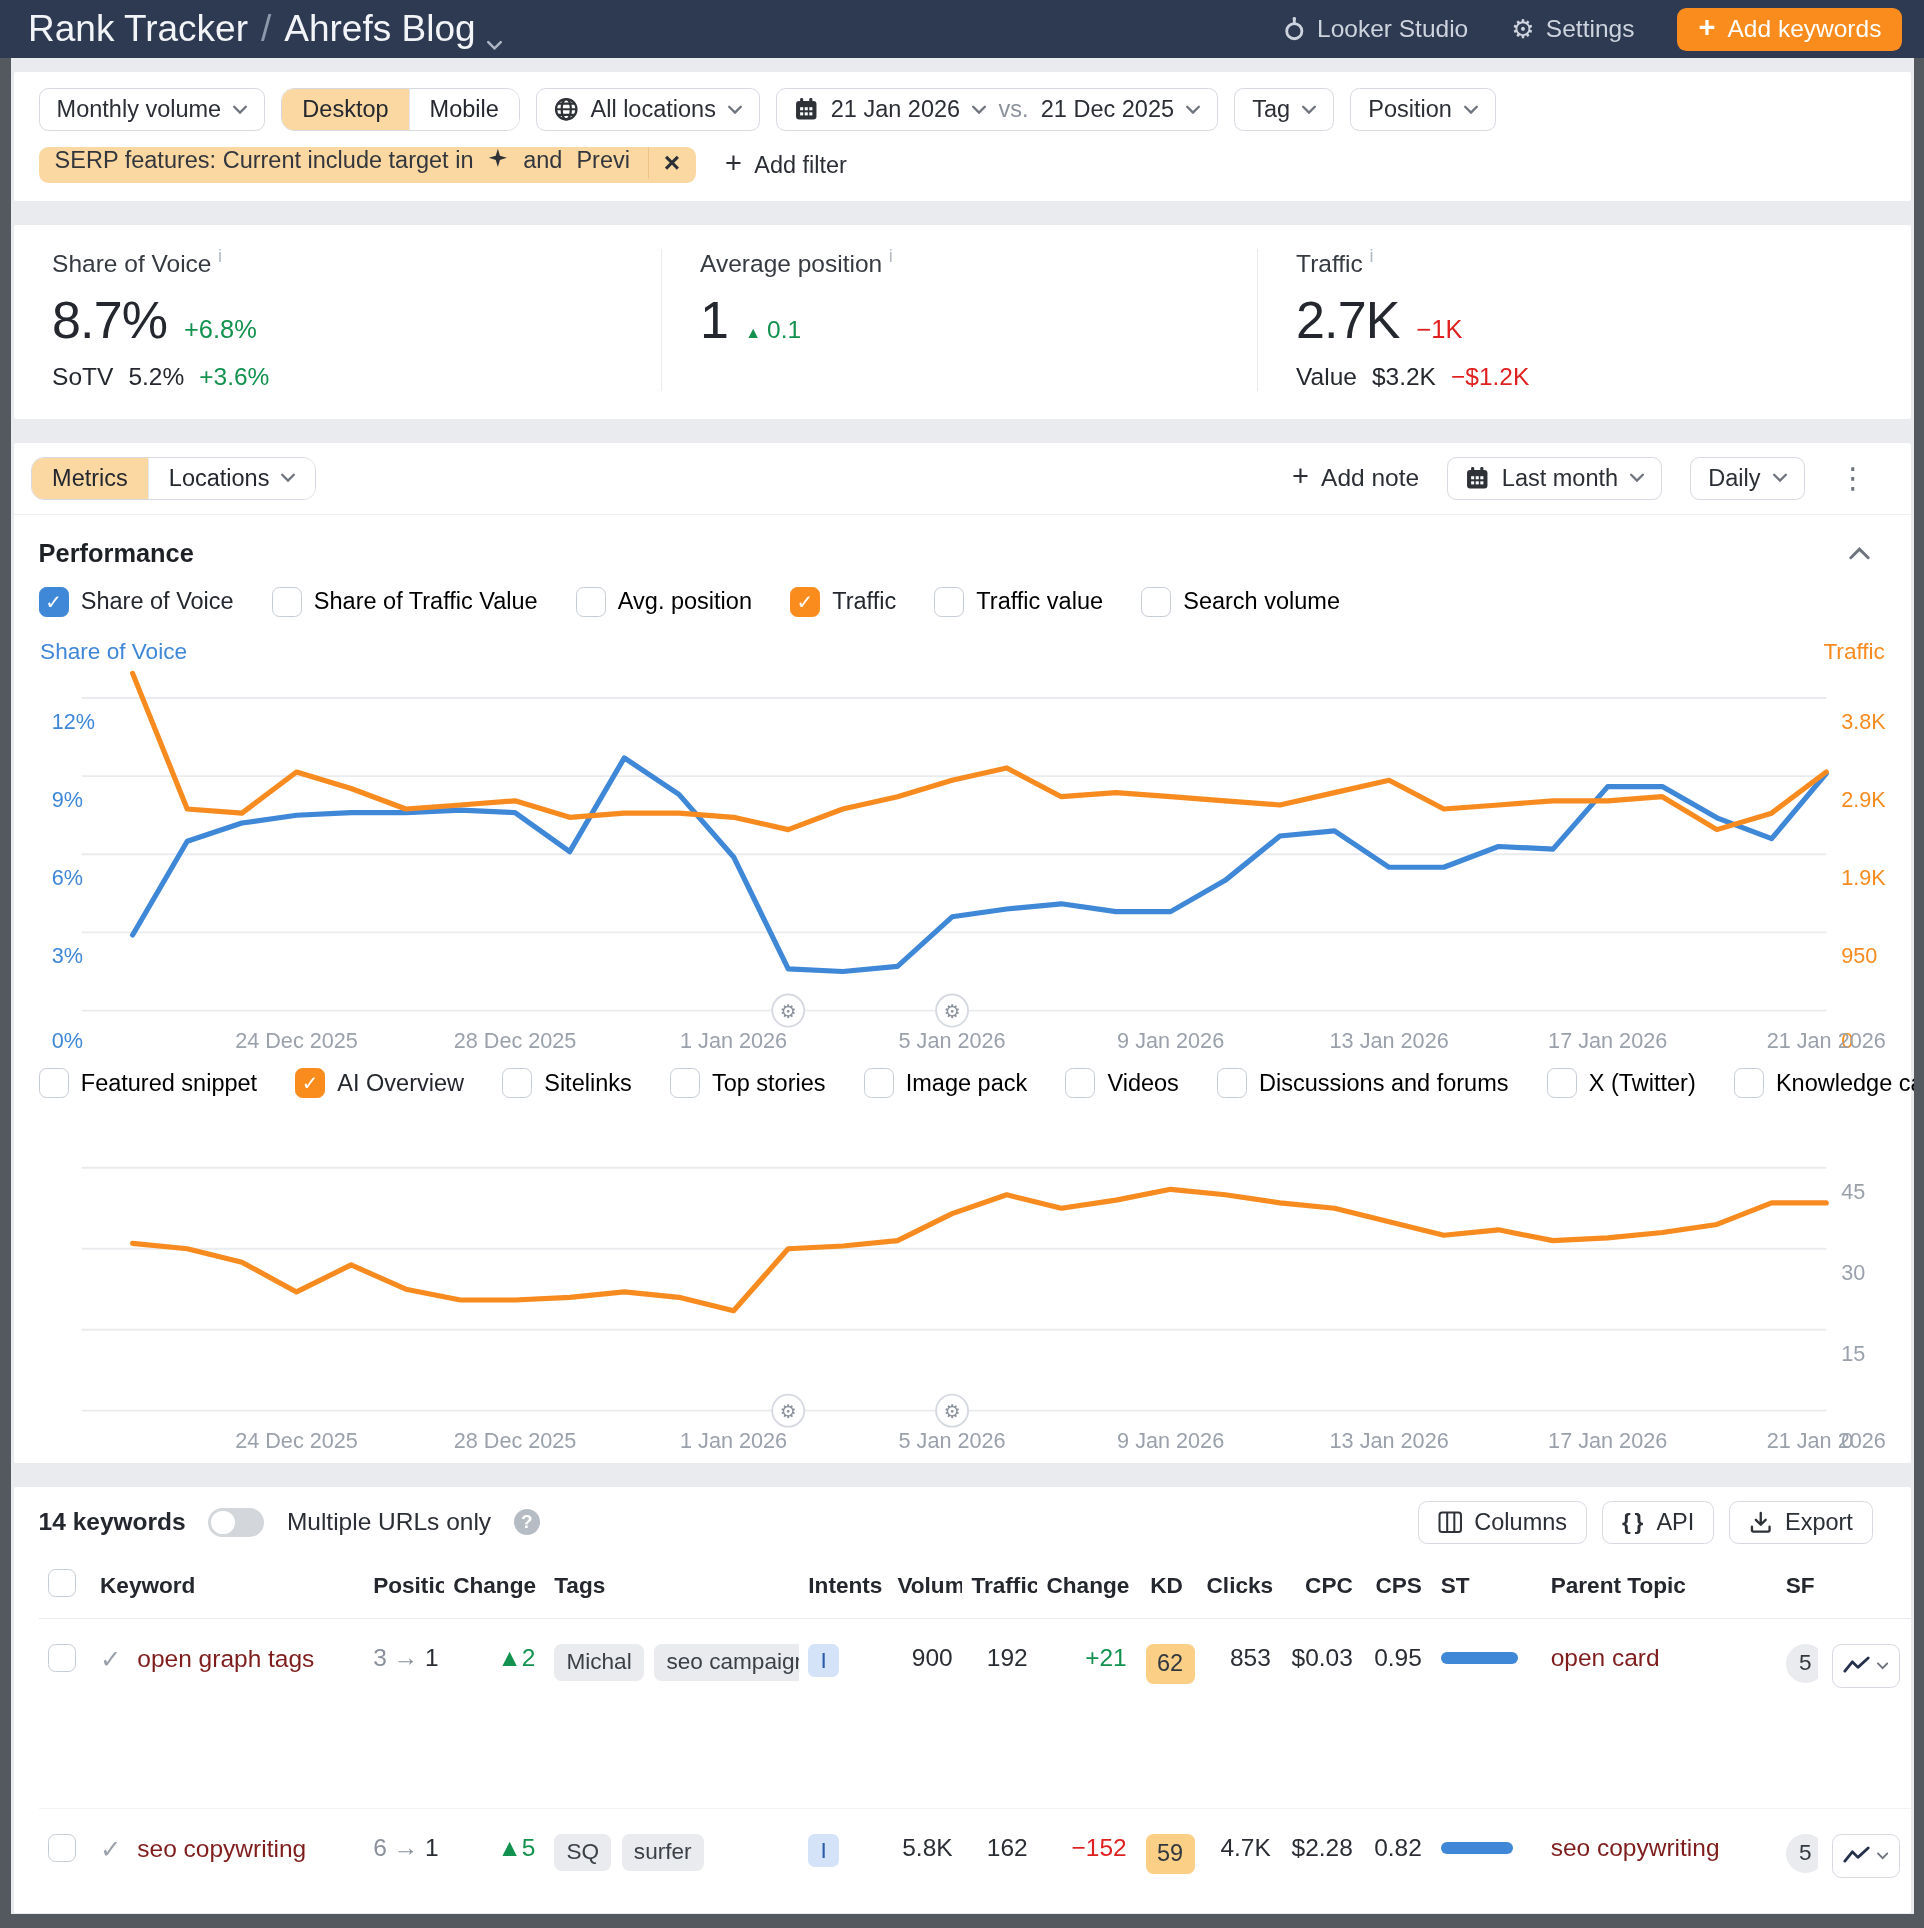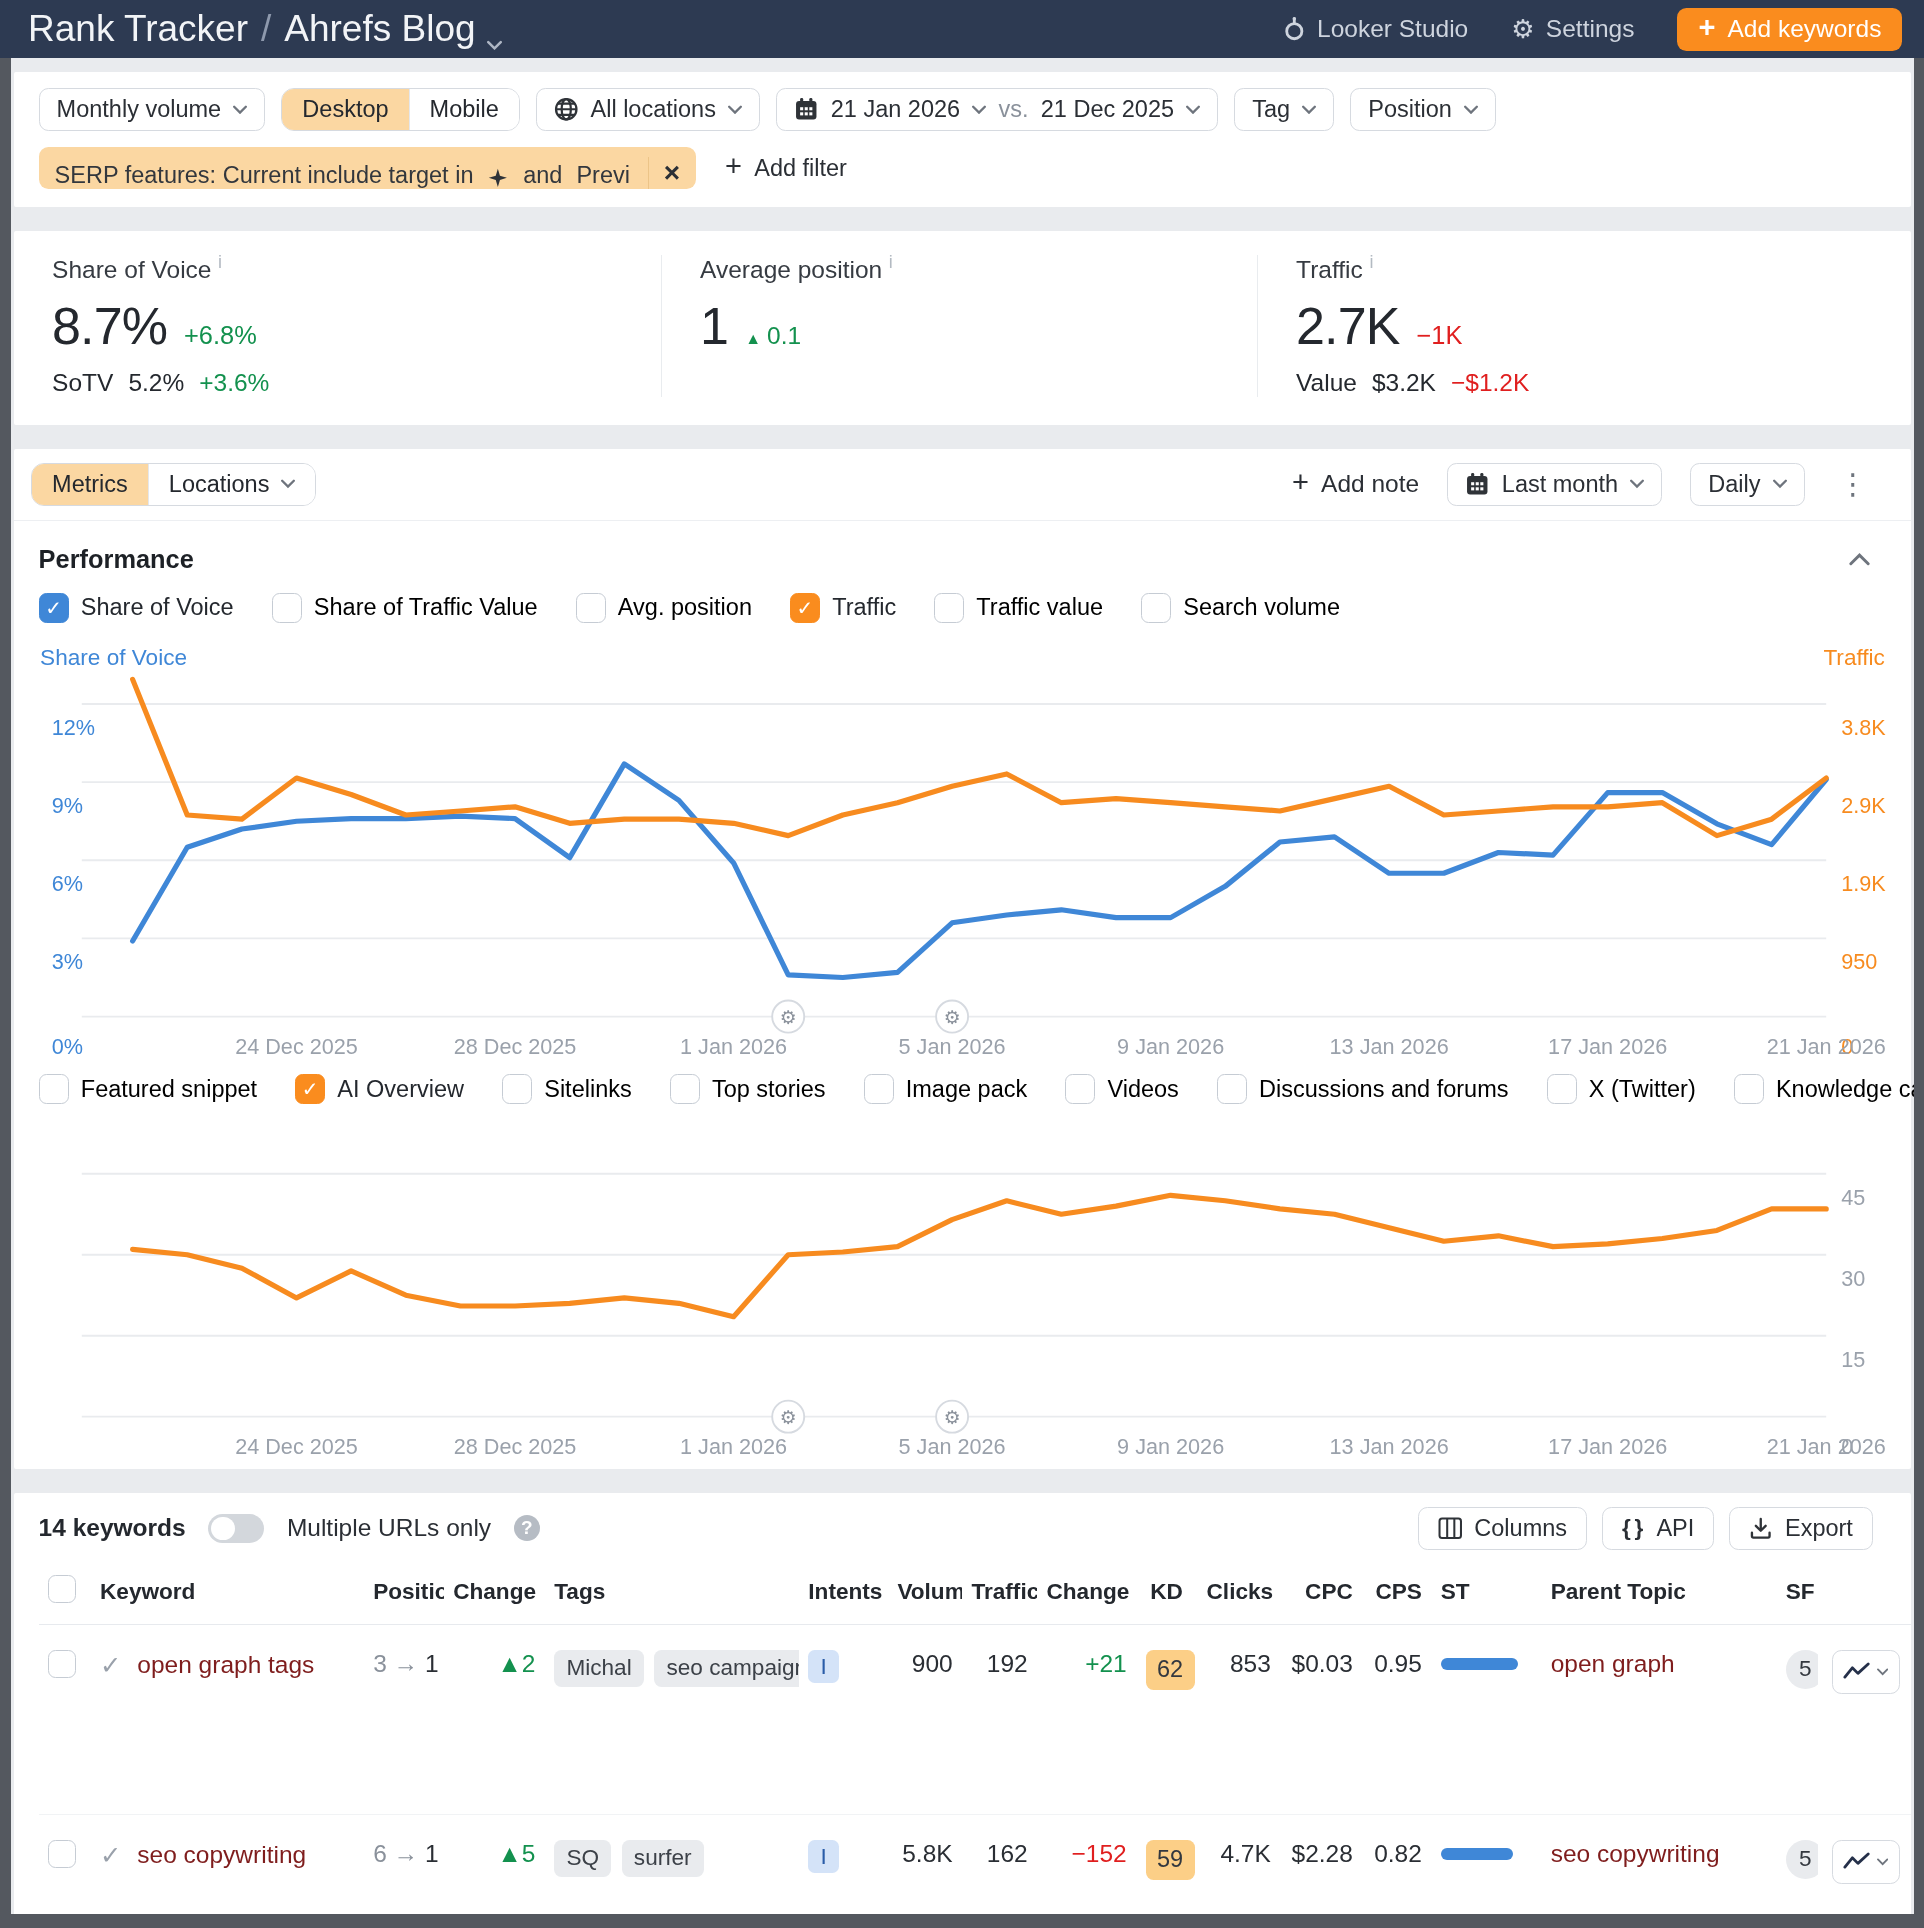--- a/index.html
+++ b/index.html
@@ -21,21 +21,21 @@
 .card{background:#fff;border-radius:1.9px;margin-bottom:24px}
 
 .filter-card{padding:16px 24.5px 18px;display:flex;flex-direction:column;gap:16px}
 .frow{display:flex;align-items:center;gap:16px}
 .fbtn{display:flex;align-items:center;gap:12.2px;height:43px;padding:0 17px;border:1.9px solid #d6dae0;border-radius:9.4px;background:#fff;font-size:23.5px;color:#2b2f35;cursor:pointer;white-space:nowrap}
 .seg{display:flex;border:1.9px solid #d6dae0;border-radius:13px;overflow:hidden;height:43px}
 .seg-item{display:flex;align-items:center;padding:0 20px;font-size:23.5px;background:#fff;cursor:pointer;white-space:nowrap}
 .seg-item.active{background:#fbd7a2}
 .seg-item+.seg-item{border-left:1.9px solid #e4e7ec}
 .muted{color:#8a919b}
-.chip{display:flex;align-items:flex-end;gap:14px;height:42px;background:#fbd7a2;border-radius:9.4px;padding:0 16px;font-size:23.5px;color:#33373d}
+.chip{display:flex;align-items:flex-start;gap:14px;height:36px;background:#fbd7a2;border-radius:9.4px;padding:0 16px;font-size:23.5px;color:#33373d}
 .chip-x{display:flex;align-items:center;padding-left:15px;margin-left:3.8px;border-left:1.9px solid #ecc488;font-size:28px;color:#2b2f35;cursor:pointer;font-weight:bold}
 .addfilter{display:flex;align-items:center;gap:12.2px;font-size:23.5px;color:#2b2f35;margin-left:13px;cursor:pointer}
 .plus-dark{font-size:29px;line-height:1;margin-top:-2.8px}
 
 .stats-card{display:flex;padding:23.5px 0 28px}
 .stat{padding:1.9px 38px 0}
 .stat1{flex:0 0 647px}
 .stat2{flex:0 0 596px;border-left:1.9px solid #e9ecef}
 .stat3{flex:1 1 auto;border-left:1.9px solid #e9ecef}
 .stat-label{display:flex;gap:6.6px;font-size:24.5px;color:#363b42}
@@ -522,21 +522,21 @@
             <td class="num"><span>900</span></td>
             <td class="num"><span>192</span></td>
             <td class="num"><span class="chg-green">+21</span></td>
             <td class="ctr"><span class="kd">62</span></td>
             <td class="num"><span>853</span></td>
             <td class="num"><span>$0.03</span></td>
             <td class="num"><span>0.95</span></td>
             <td>
               <div class="stbar" style="width: 77px;"></div>
             </td>
-            <td><a class="kwlink">open graph</a></td>
+            <td><a class="kwlink">open card</a></td>
             <td class="ctr"><span class="sf">5</span></td>
             <td class="ctr"><button class="trendbtn">
                 <svg width="28" height="19" viewBox="0 0 30 20">
                   <polyline points="2,16 10,6 16,12 27,2" fill="none" stroke="#25304a" stroke-width="3" stroke-linejoin="round" stroke-linecap="round"></polyline>
                 </svg>
                 <svg width="11.3" height="7.5" viewBox="0 0 12 8">
                   <path d="M1 1.5l5 5 5-5" fill="none" stroke="#6e747d" stroke-width="2" stroke-linecap="round"></path>
                 </svg>
               </button></td>
           </tr>

